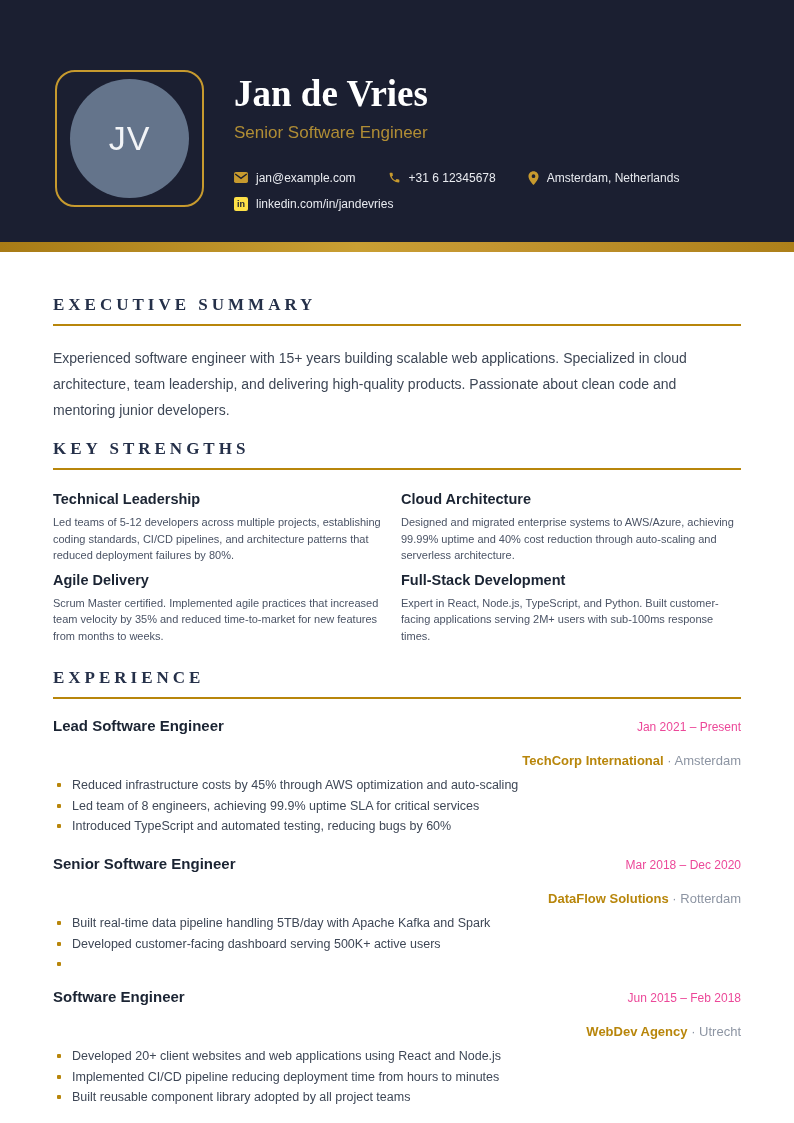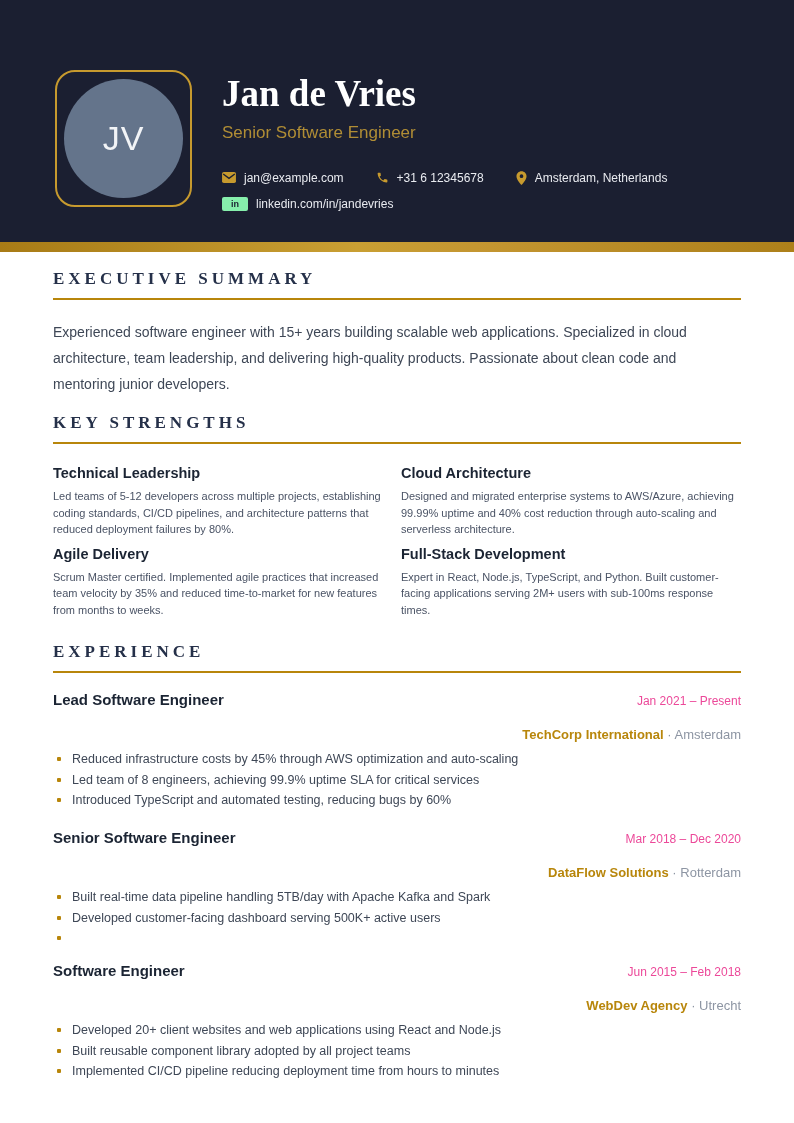--- a/index.html
+++ b/index.html
@@ -18,21 +18,21 @@
   
   .header {
     background: #1b1f31;
     height: 242px;
     display: flex;
     align-items: flex-start;
     padding: 70px 0 0 55px;
     gap: 30px;
   }
   .avatar-frame {
-    width: 137px; height: 137px;
+    width: 149px; height: 137px;
     border: 2px solid #c79a2e;
     border-radius: 20px;
     display: flex; align-items: center; justify-content: center;
     flex-shrink: 0;
   }
   .avatar-circle {
     width: 119px; height: 119px;
     border-radius: 50%;
     background: #64748b;
     color: #f2f4f7;
@@ -60,37 +60,37 @@
     align-items: center;
   }
   .contact-row + .contact-row { margin-top: 12px; }
   .contact-item {
     display: flex; align-items: center; gap: 8px;
     font-size: 12px;
     color: #e9ebf0;
   }
   .contact-item .ico { display: inline-flex; flex-shrink: 0; }
   .li-badge {
-    width: 26px; height: 14px;
-    background: #86efac;
+    width: 14px; height: 14px;
+    background: #fde047;
     border-radius: 2px;
     color: #1b1f31;
     font-size: 9px;
     font-weight: 700;
     display: flex; align-items: center; justify-content: center;
   }
 
   
   .gold-band {
     height: 10px;
     background: linear-gradient(90deg, #a87b16 0%, #c99f33 45%, #c49631 60%, #ad801a 100%);
   }
 
   
-  .main { padding: 17px 53px 0 53px; }
+  .main { padding: 43px 53px 0 53px; }
 
   .section-heading {
     font-family: "Liberation Serif", serif;
     font-weight: 700;
     font-size: 17px;
     letter-spacing: 4px;
     color: #253049;
     padding-bottom: 9px;
     border-bottom: 2px solid #b8860b;
   }
@@ -312,25 +312,25 @@
             <span class="company-sep">·</span>
             <span class="company-location">Utrecht</span>
           </div>
           <ul class="bullets">
             <li class="bullet">
                 <span class="bullet-dot"></span>
                 <span>Developed 20+ client websites and web applications using React and Node.js</span>
               </li>
             <li class="bullet">
                 <span class="bullet-dot"></span>
+                <span>Implemented CI/CD pipeline reducing deployment time from hours to minutes</span>
+              </li>
+            <li class="bullet">
+                <span class="bullet-dot"></span>
                 <span>Built reusable component library adopted by all project teams</span>
-              </li>
-            <li class="bullet">
-                <span class="bullet-dot"></span>
-                <span>Implemented CI/CD pipeline reducing deployment time from hours to minutes</span>
               </li>
           </ul>
         </article>
 
       </div>
     </section>
 
   </main>
 </div>
 

